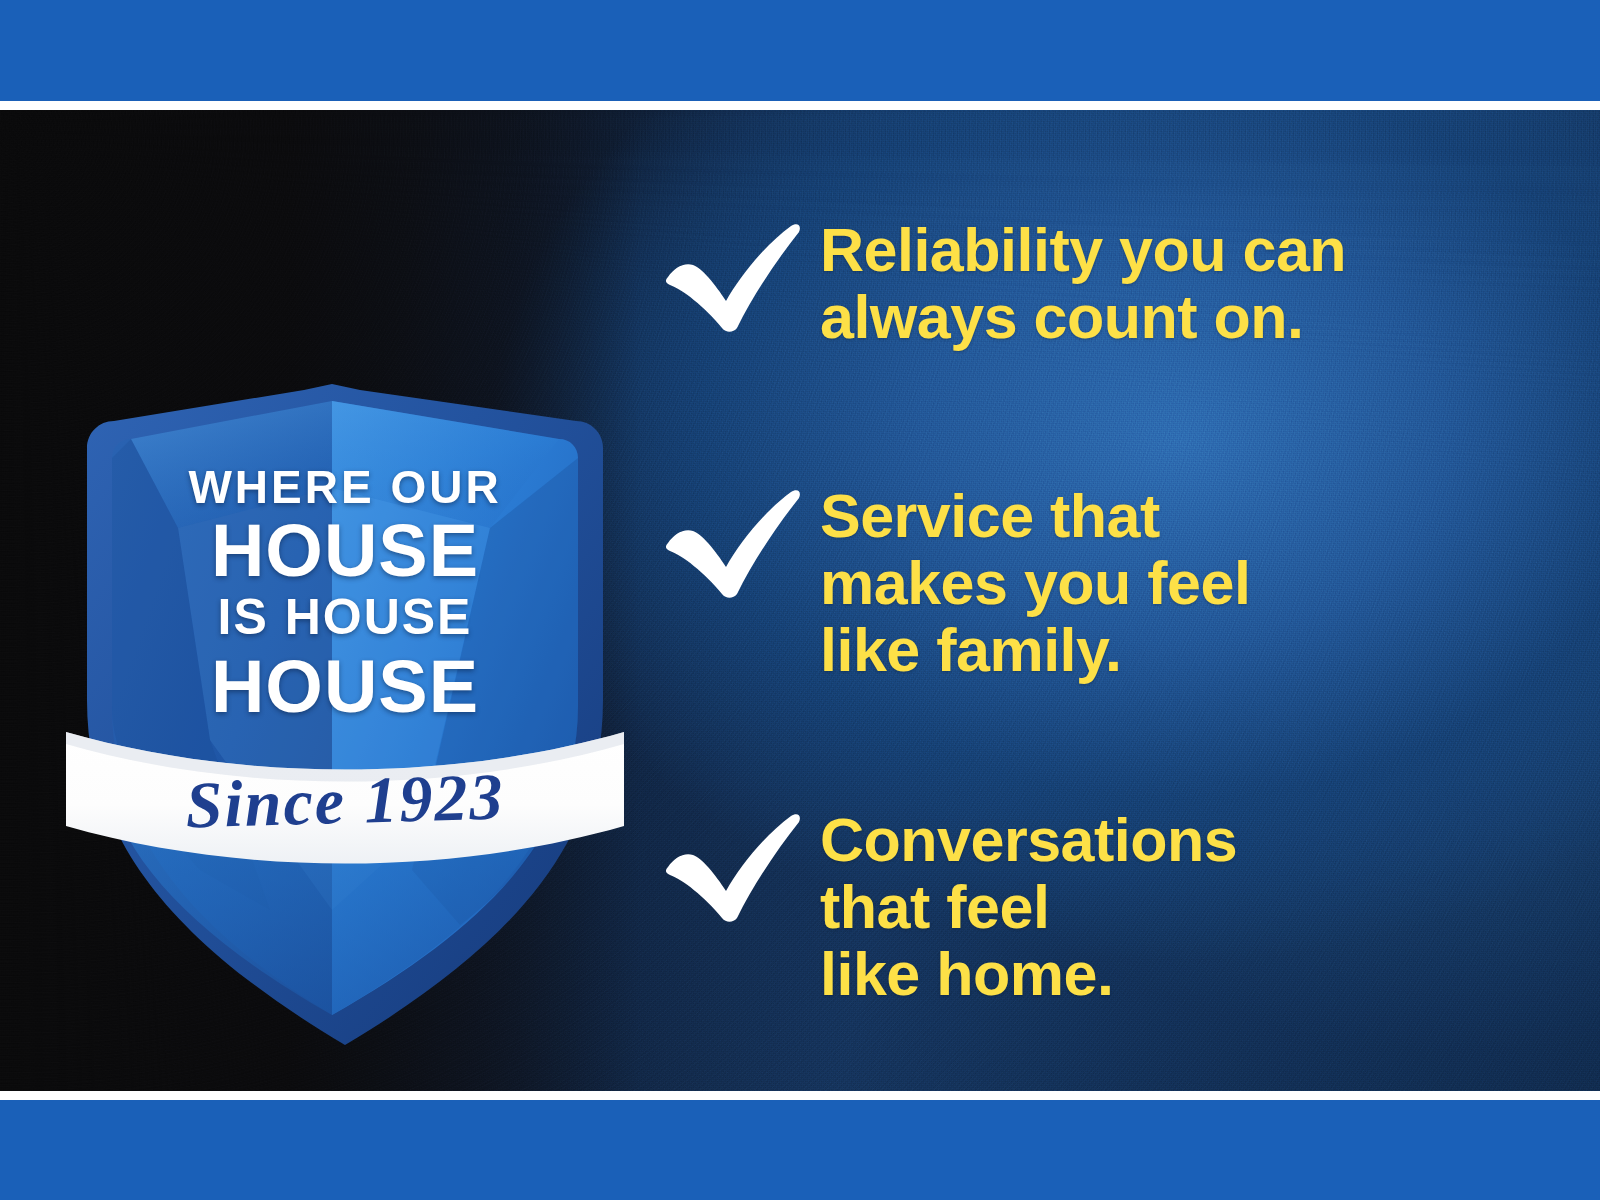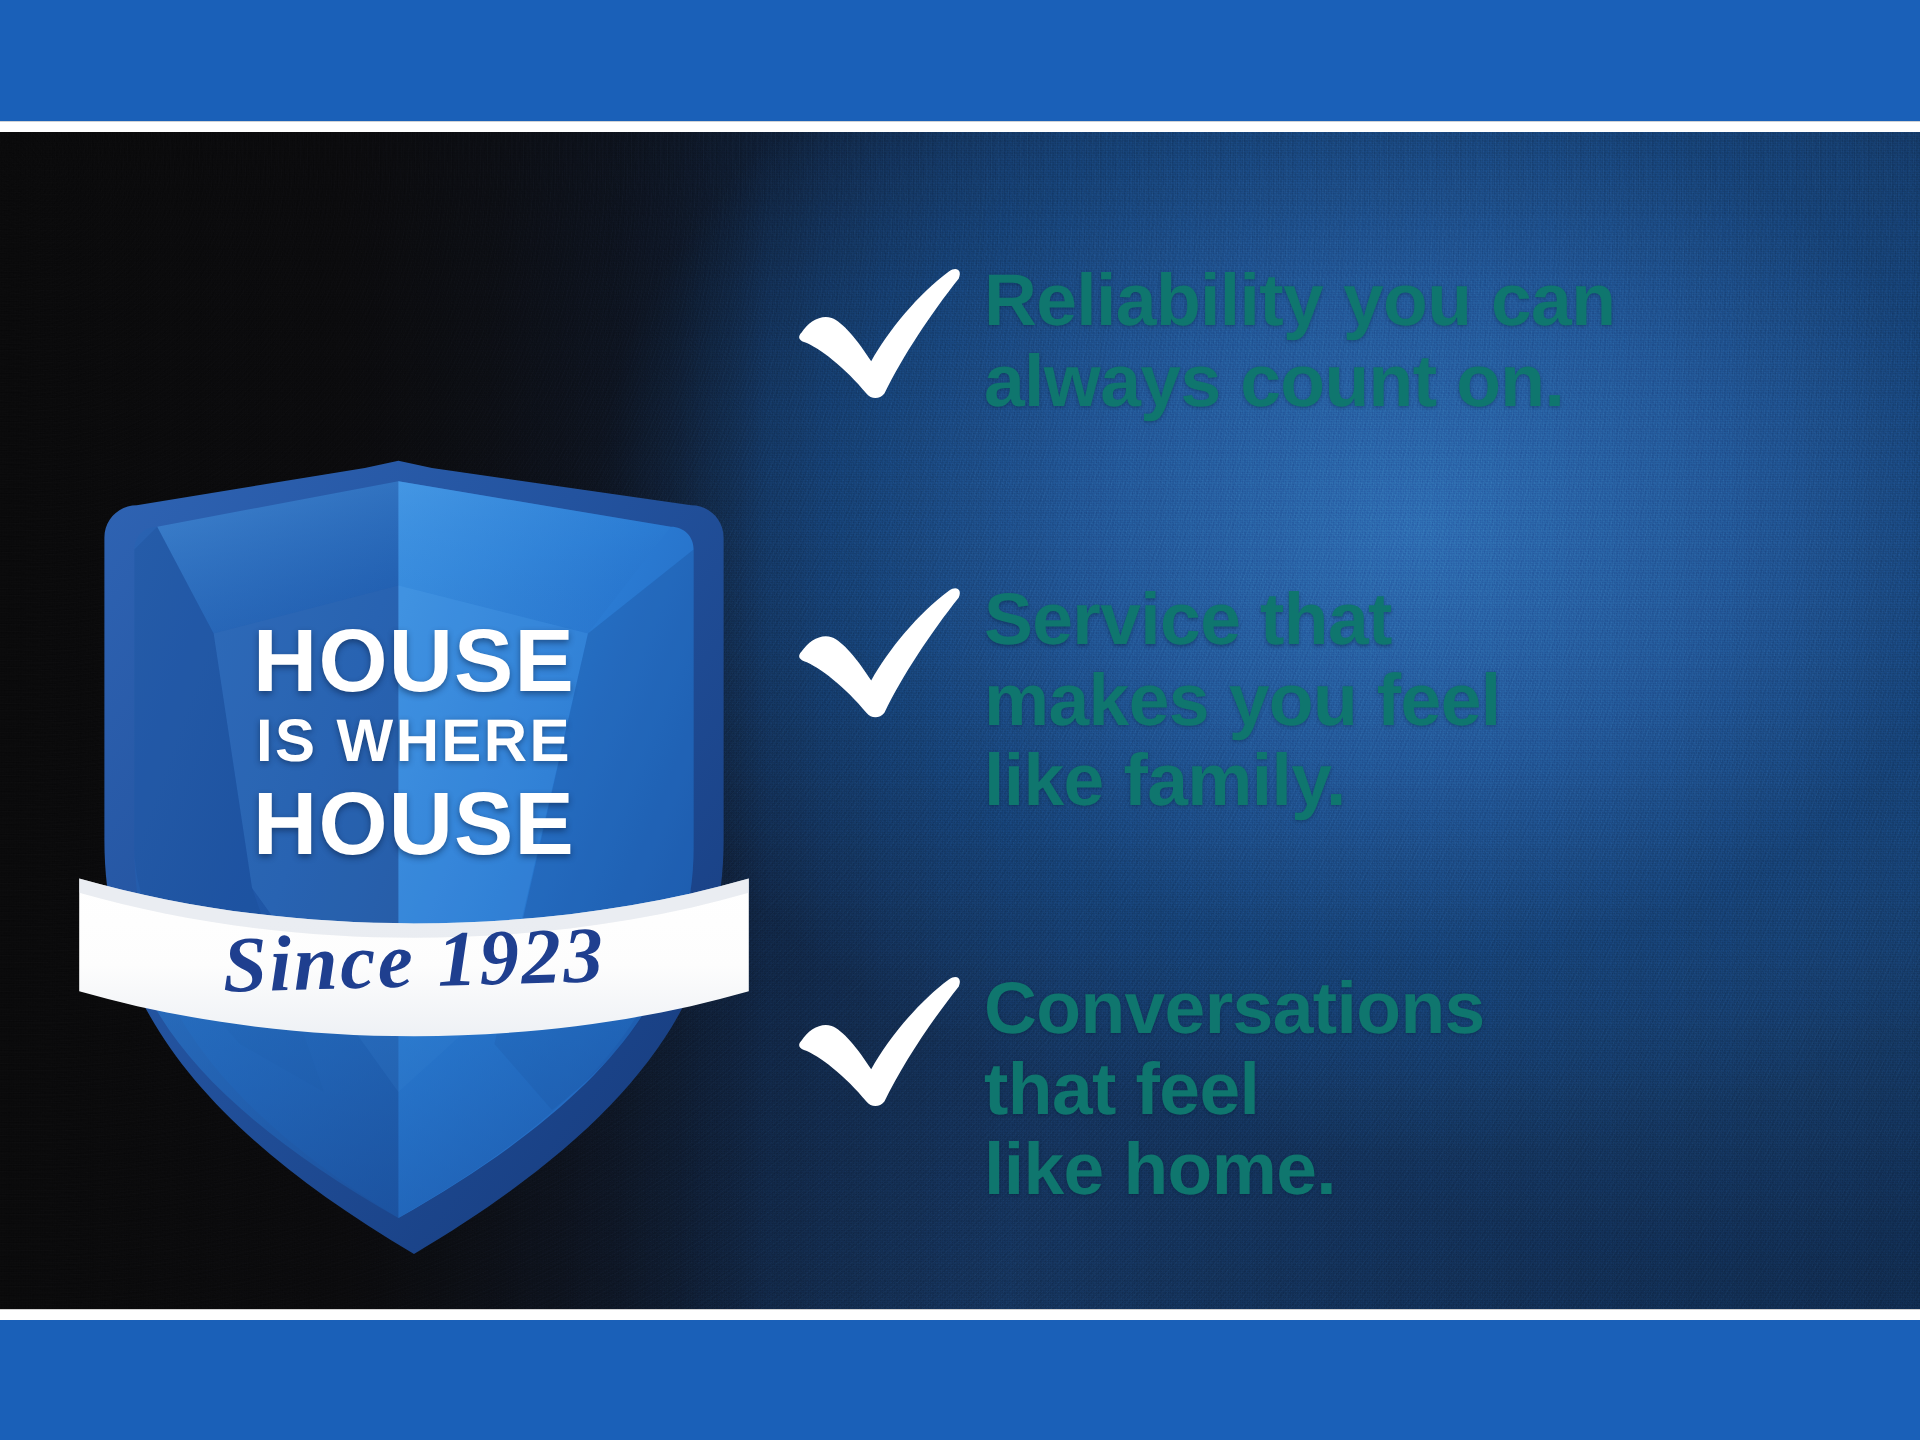--- a/index.html
+++ b/index.html
@@ -93,21 +93,21 @@
   .bullets{position:absolute;left:660px;top:0;width:900px;height:981px;}
   .bullet{position:absolute;left:0;display:flex;align-items:flex-start;}
   .b1{top:105px;}
   .b2{top:371px;}
   .b3{top:695px;justify-content:space-between;}
 
   .check{width:160px;flex:0 0 160px;padding-top:6px;}
   .check svg{display:block;width:145px;height:112px;overflow:visible;}
 
   .btext{
-    color:#0f766e;
+    color:#fde047;
     font-family:"Liberation Sans", sans-serif;
     font-weight:700;
     font-size:61px;
     line-height:1.10;
     letter-spacing:-.5px;
     white-space:pre-line;
     padding-top:2px;
     text-shadow:0 1px 3px rgba(3,16,38,.30);
   }
 </style>
@@ -180,22 +180,23 @@
 
         <path d="M272,560 C380,560 452,540 500,505 C482,590 410,666 272,745
                  C134,666 62,590 44,505 C92,540 164,560 272,560 Z" fill="url(#gBottom)" opacity=".55"></path>
 
         <path d="M6,462 C180,512 390,512 564,462 L564,556 C390,606 180,606 6,556 Z" fill="url(#gRibbon)"></path>
 
         <path d="M6,462 C180,512 390,512 564,462 L564,474 C390,524 180,524 6,474 Z" fill="#d9dfe8" opacity=".55"></path>
       </svg>
 
       <div class="shield-text">
+        <div class="st-line st-1">WHERE OUR</div>
         <div class="st-line st-2">HOUSE</div>
-        <div class="st-line st-3">IS WHERE</div>
+        <div class="st-line st-3">IS HOUSE</div>
         <div class="st-line st-4">HOUSE</div>
       </div>
       <div class="ribbon-text">Since 1923</div>
     </div>
 
     <div class="bullets">
 
       <div class="bullet b1">
         <div class="check">
           <svg viewBox="0 0 145 112">

